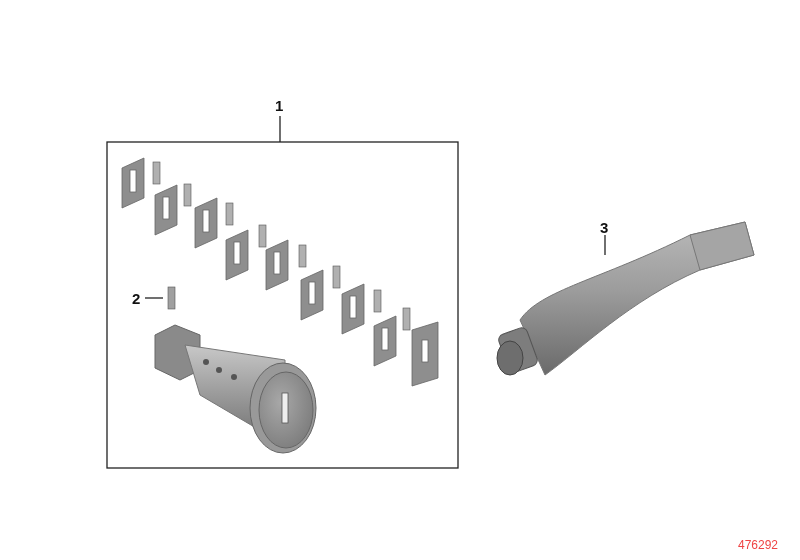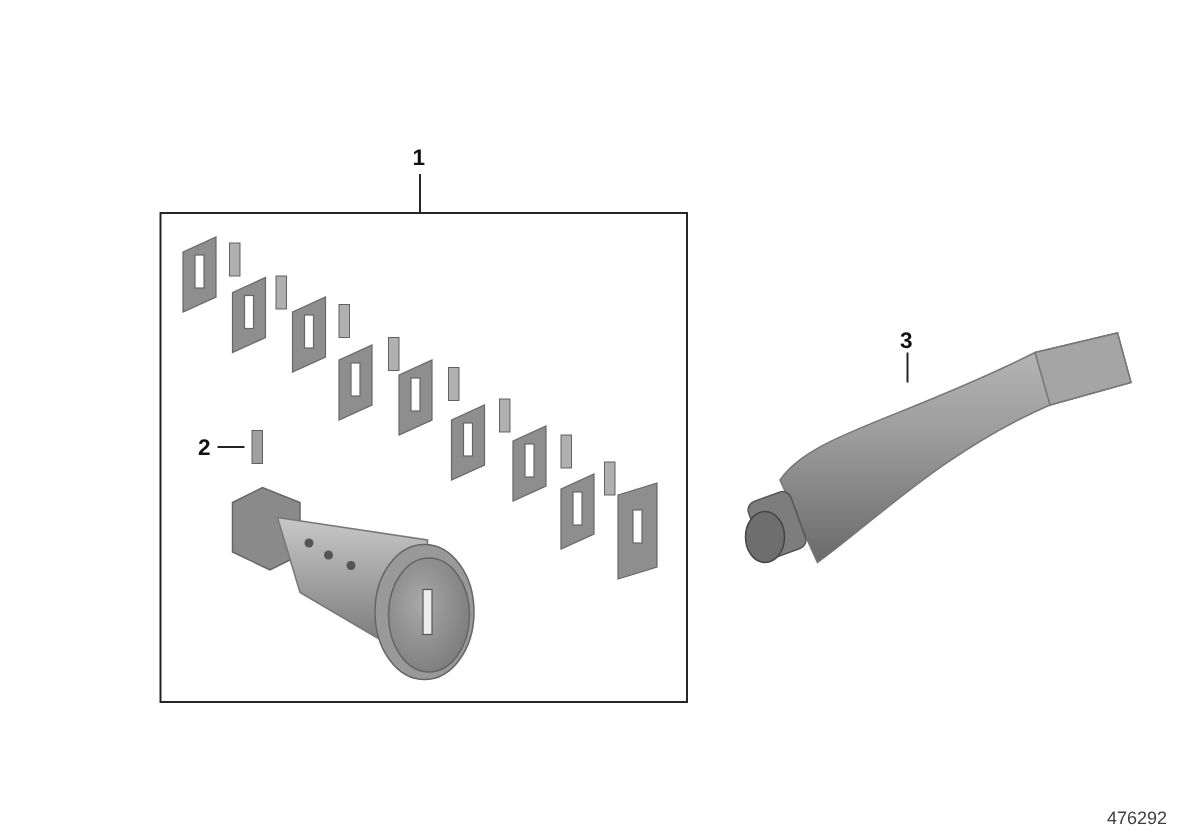--- a/index.html
+++ b/index.html
@@ -1,18 +1,18 @@
 <!DOCTYPE html>
 <html><head>
 <meta charset="utf-8">
 <style>
   html,body{margin:0;padding:0;background:#ffffff;}
   #canvas{position:relative;width:800px;height:560px;background:#fff;overflow:hidden;font-family:"Liberation Sans",sans-serif;}
   .callout{position:absolute;font-weight:bold;font-size:15px;color:#111;line-height:1;}
-  .ref{position:absolute;font-size:12px;color:#404040;}
+  .ref{position:absolute;font-size:12px;color:#ef4444;}
   svg{position:absolute;left:0;top:0;}
 </style>
 </head>
 <body>
 
 <div id="canvas">
   <svg width="800" height="560" viewBox="0 0 800 560">
     <defs>
       <linearGradient id="metal" x1="0" y1="0" x2="0" y2="1">
         <stop offset="0" stop-color="#c8c8c8"></stop>

